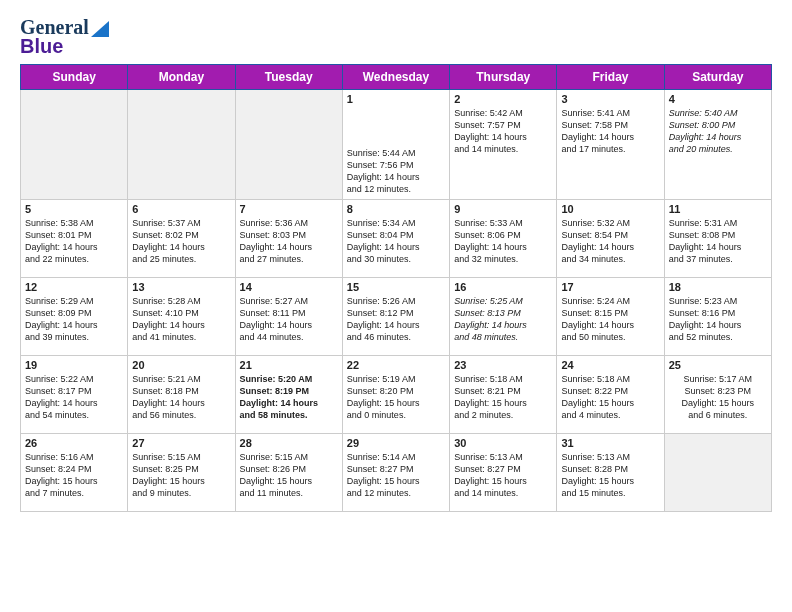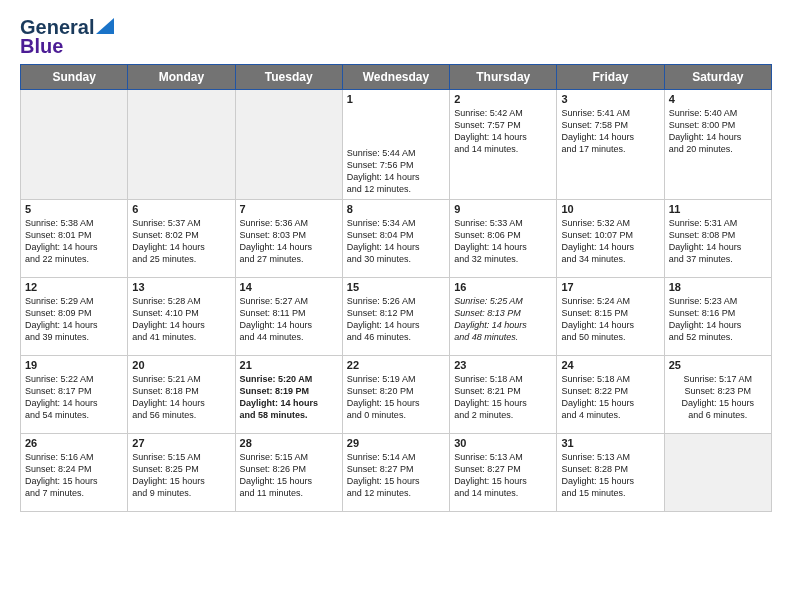--- a/index.html
+++ b/index.html
@@ -21,40 +21,42 @@
       align-items: flex-start;
       margin-bottom: 6px;
     }
     .logo {
       display: flex;
       flex-direction: column;
       align-items: flex-start;
     }
     .logo-line {
       display: flex;
+      align-items: center;
+      font-family: Liberation Serif, serif;
     }
     .title-block {
       text-align: right;
     }
     .month-title {
       font-size: 34px;
       font-weight: bold;
       color: #1a3a5c;
     }
     .subtitle {
       font-size: 14px;
       color: #333;
     }
     table {
       width: 100%;
       border-collapse: collapse;
       table-layout: fixed;
     }
     th {
-      background-color: #737373;
+      background-color: #a21caf;
       color: #fff;
       text-align: center;
       font-size: 12px;
       font-weight: bold;
       padding: 5px 2px;
       border: 1px solid #2255a4;
     }
     td {
       border: 1px solid #ccc;
       vertical-align: top;
@@ -131,21 +133,21 @@
           </td>
           <td>
             <span class="day-num">3</span>
             <div class="day-info" style="white-space: pre-line;">Sunrise: 5:41 AM
 Sunset: 7:58 PM
 Daylight: 14 hours
 and 17 minutes.</div>
           </td>
           <td>
             <span class="day-num">4</span>
-            <div class="day-info" style="white-space: pre-line;">Sunrise: 5:40 AM
+            <div class="day-info" style="white-space: pre-line; font-style: italic;">Sunrise: 5:40 AM
 Sunset: 8:00 PM
 Daylight: 14 hours
 and 20 minutes.</div>
           </td>
         </tr>
         <tr>
           <td>
             <span class="day-num">5</span>
             <div class="day-info" style="white-space: pre-line;">Sunrise: 5:38 AM
 Sunset: 8:01 PM
@@ -176,21 +178,21 @@
           <td>
             <span class="day-num">9</span>
             <div class="day-info" style="white-space: pre-line;">Sunrise: 5:33 AM
 Sunset: 8:06 PM
 Daylight: 14 hours
 and 32 minutes.</div>
           </td>
           <td>
             <span class="day-num">10</span>
             <div class="day-info" style="white-space: pre-line;">Sunrise: 5:32 AM
-Sunset: 10:07 PM
+Sunset: 8:54 PM
 Daylight: 14 hours
 and 34 minutes.</div>
           </td>
           <td>
             <span class="day-num">11</span>
             <div class="day-info" style="white-space: pre-line;">Sunrise: 5:31 AM
 Sunset: 8:08 PM
 Daylight: 14 hours
 and 37 minutes.</div>
           </td>

